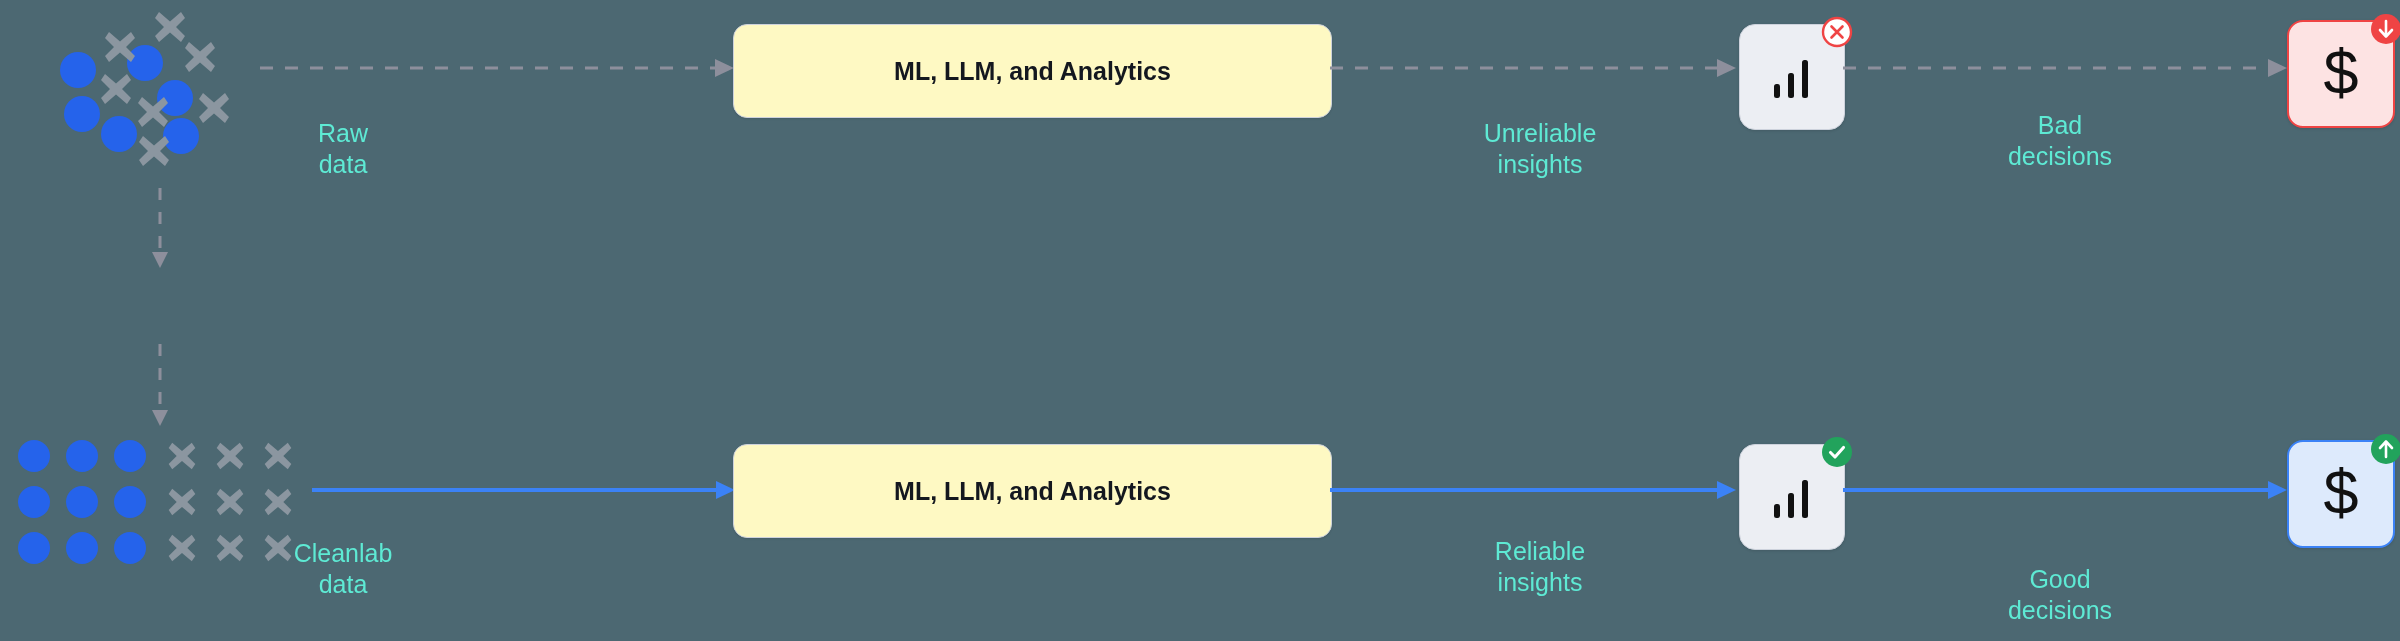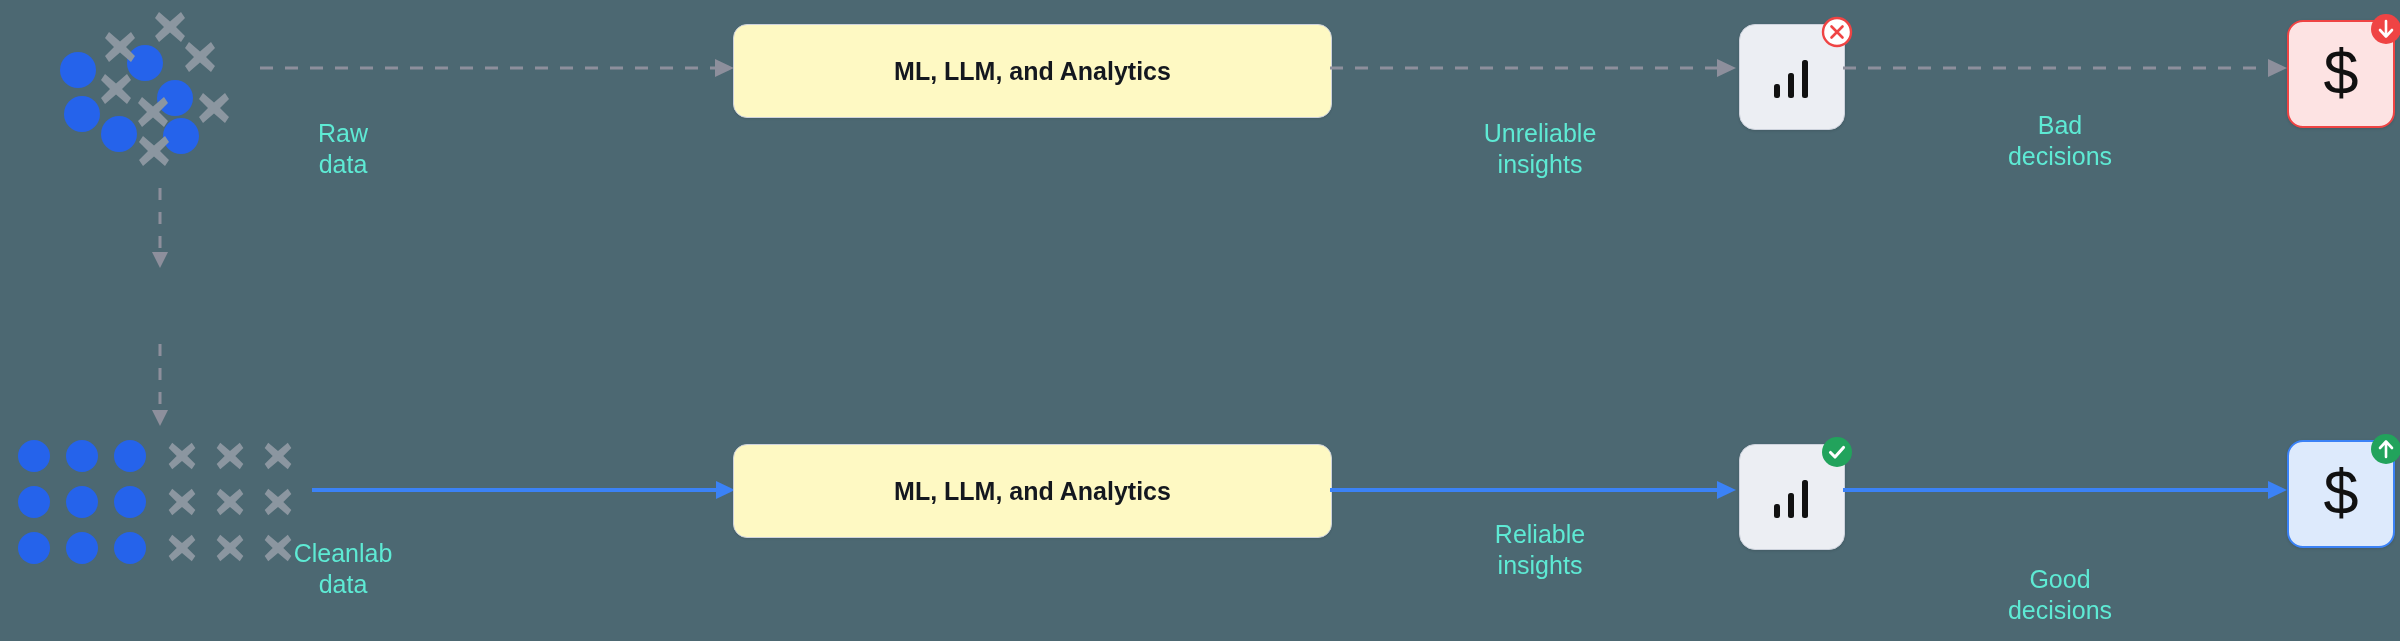--- a/index.html
+++ b/index.html
@@ -329,21 +329,21 @@
   <div class="proc-box proc-bot">
     <span>ML, LLM, and Analytics</span>
   </div>
 
   <div class="conn abs" style="left:1330px; top:478px;">
     <svg width="412" height="24" viewBox="0 0 412 24">
       <line x1="0" y1="12" x2="387" y2="12" stroke="#3b82f6" stroke-width="4"></line>
       <polygon points="387,3 406,12 387,21" fill="#3b82f6"></polygon>
     </svg>
   </div>
-  <div class="conn-label" style="left:1340px; top:519px; width:400px;">Reliable
+  <div class="conn-label" style="left:1340px; top:536px; width:400px;">Reliable
 insights</div>
 
   <div class="icon-card card-grey card-chart-bot">
     <svg class="bar-icon" viewBox="0 0 54 54">
       <rect x="9" y="34" width="6" height="14" rx="2.5" fill="#111111"></rect>
       <rect x="23" y="23" width="6" height="25" rx="2.5" fill="#111111"></rect>
       <rect x="37" y="10" width="6" height="38" rx="2.5" fill="#111111"></rect>
     </svg>
     <span class="badge">
       <svg viewBox="0 0 34 34">

